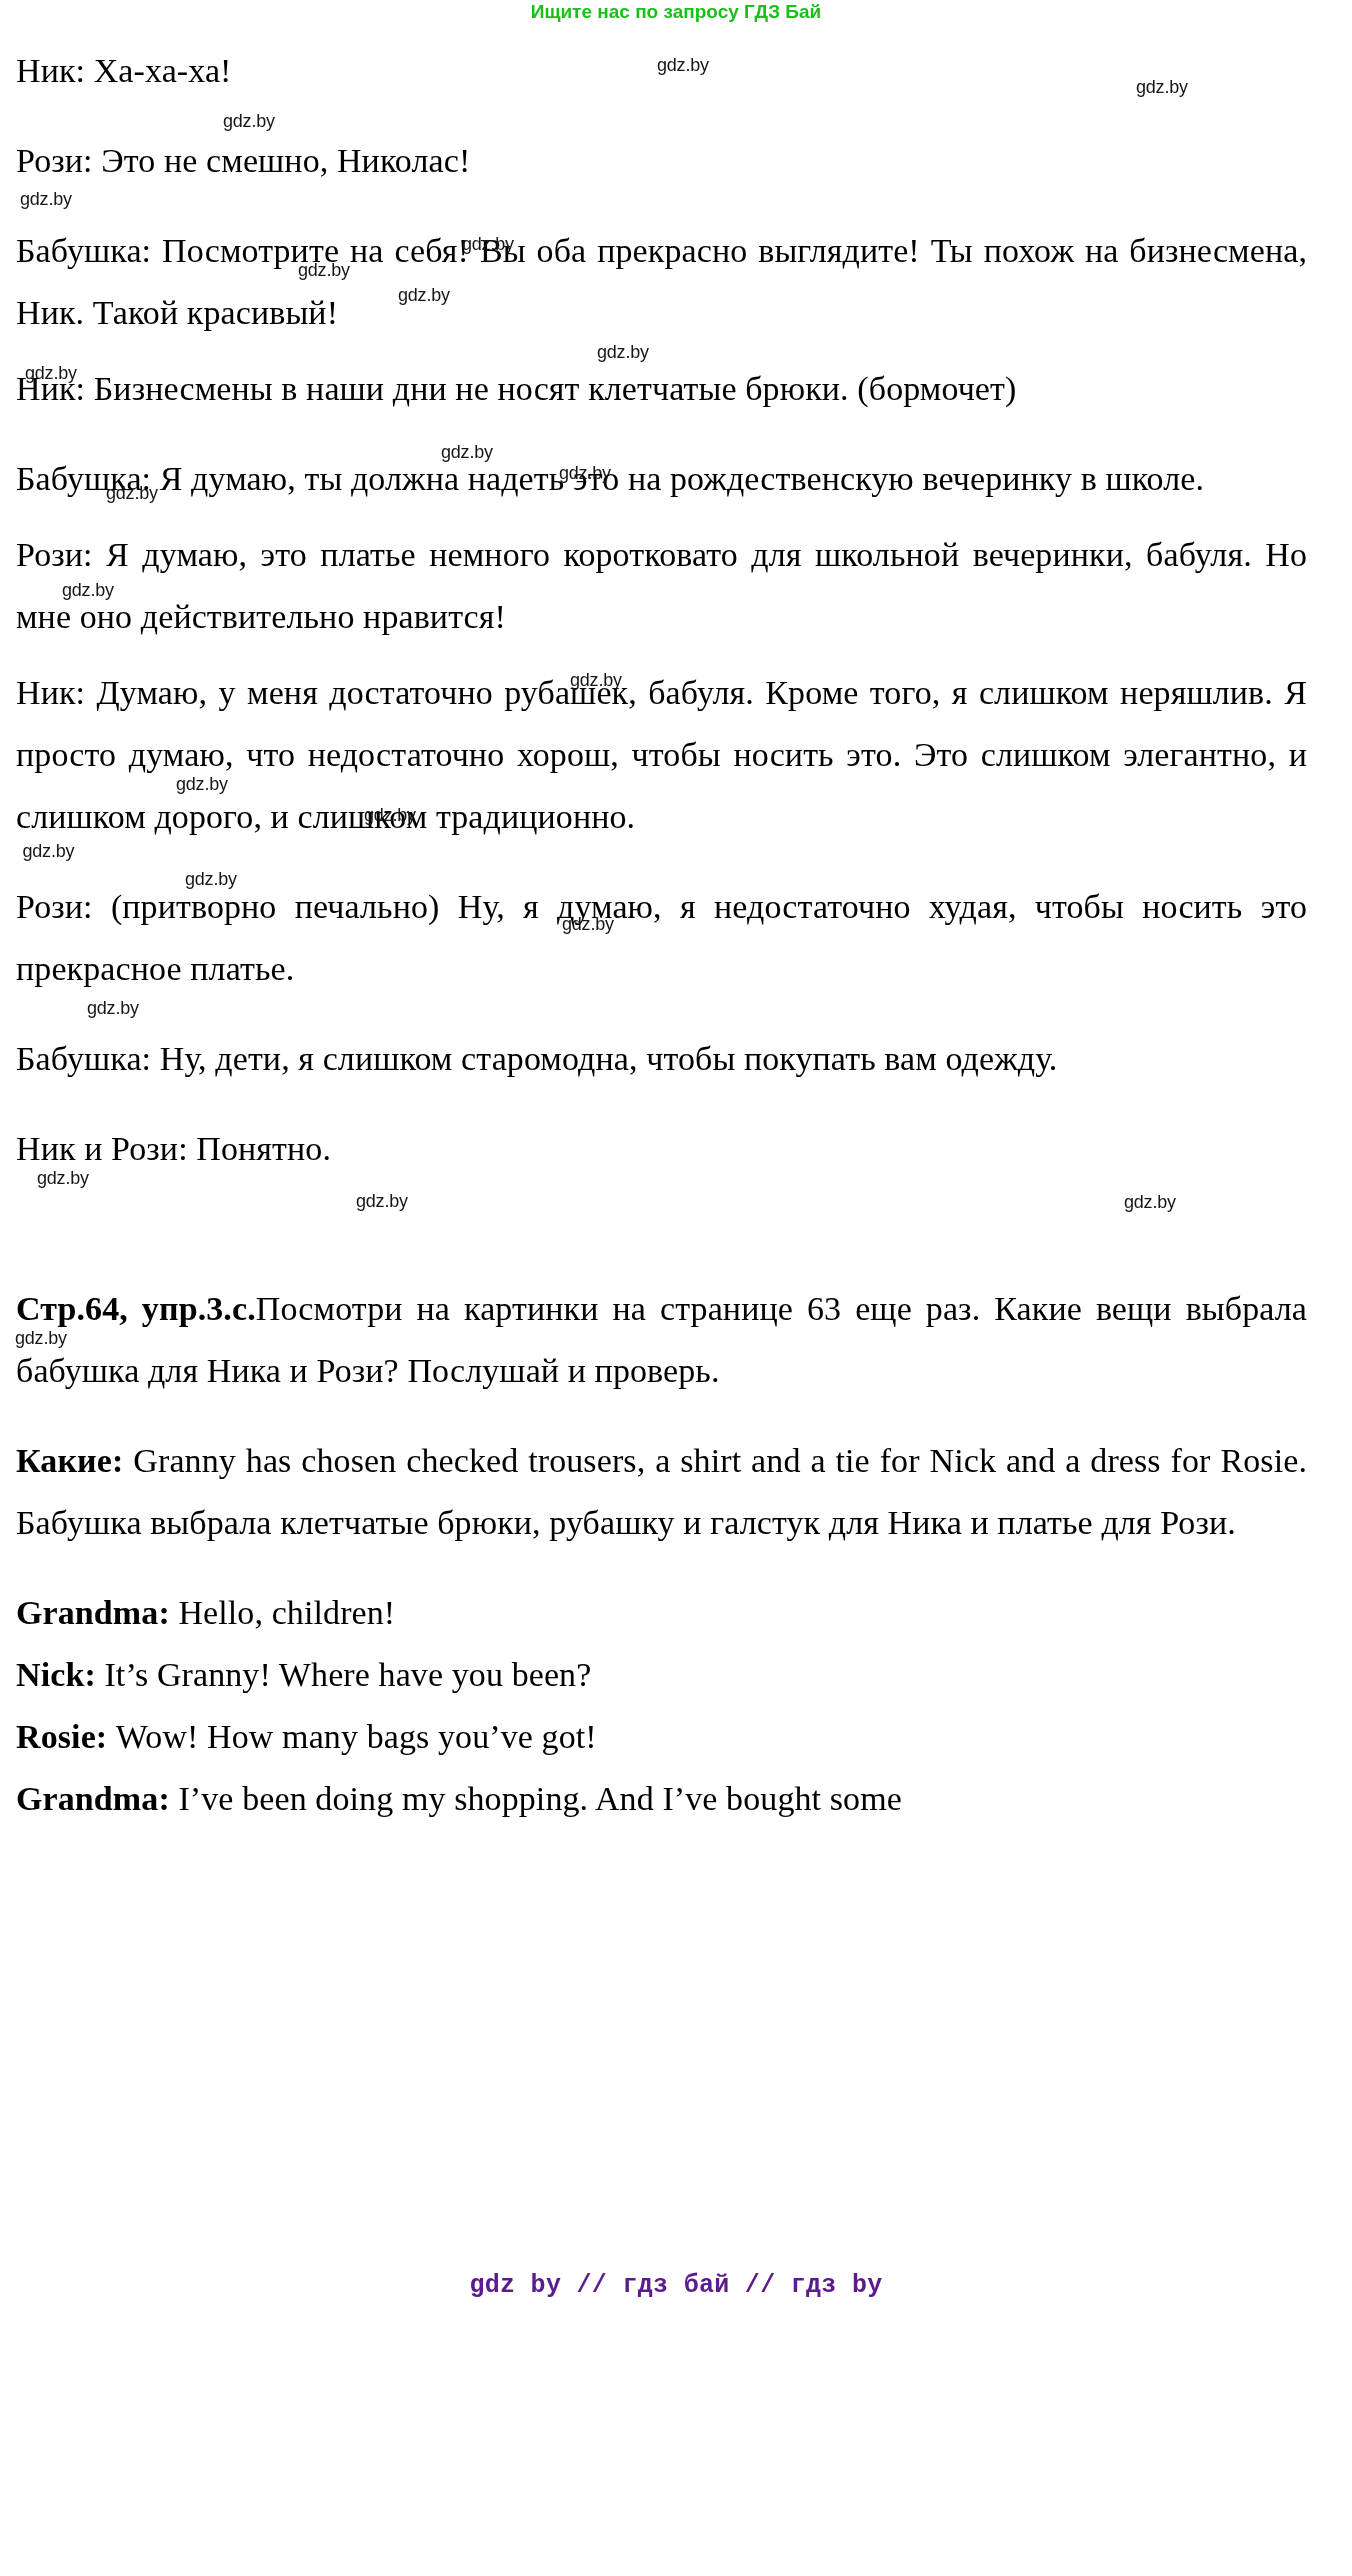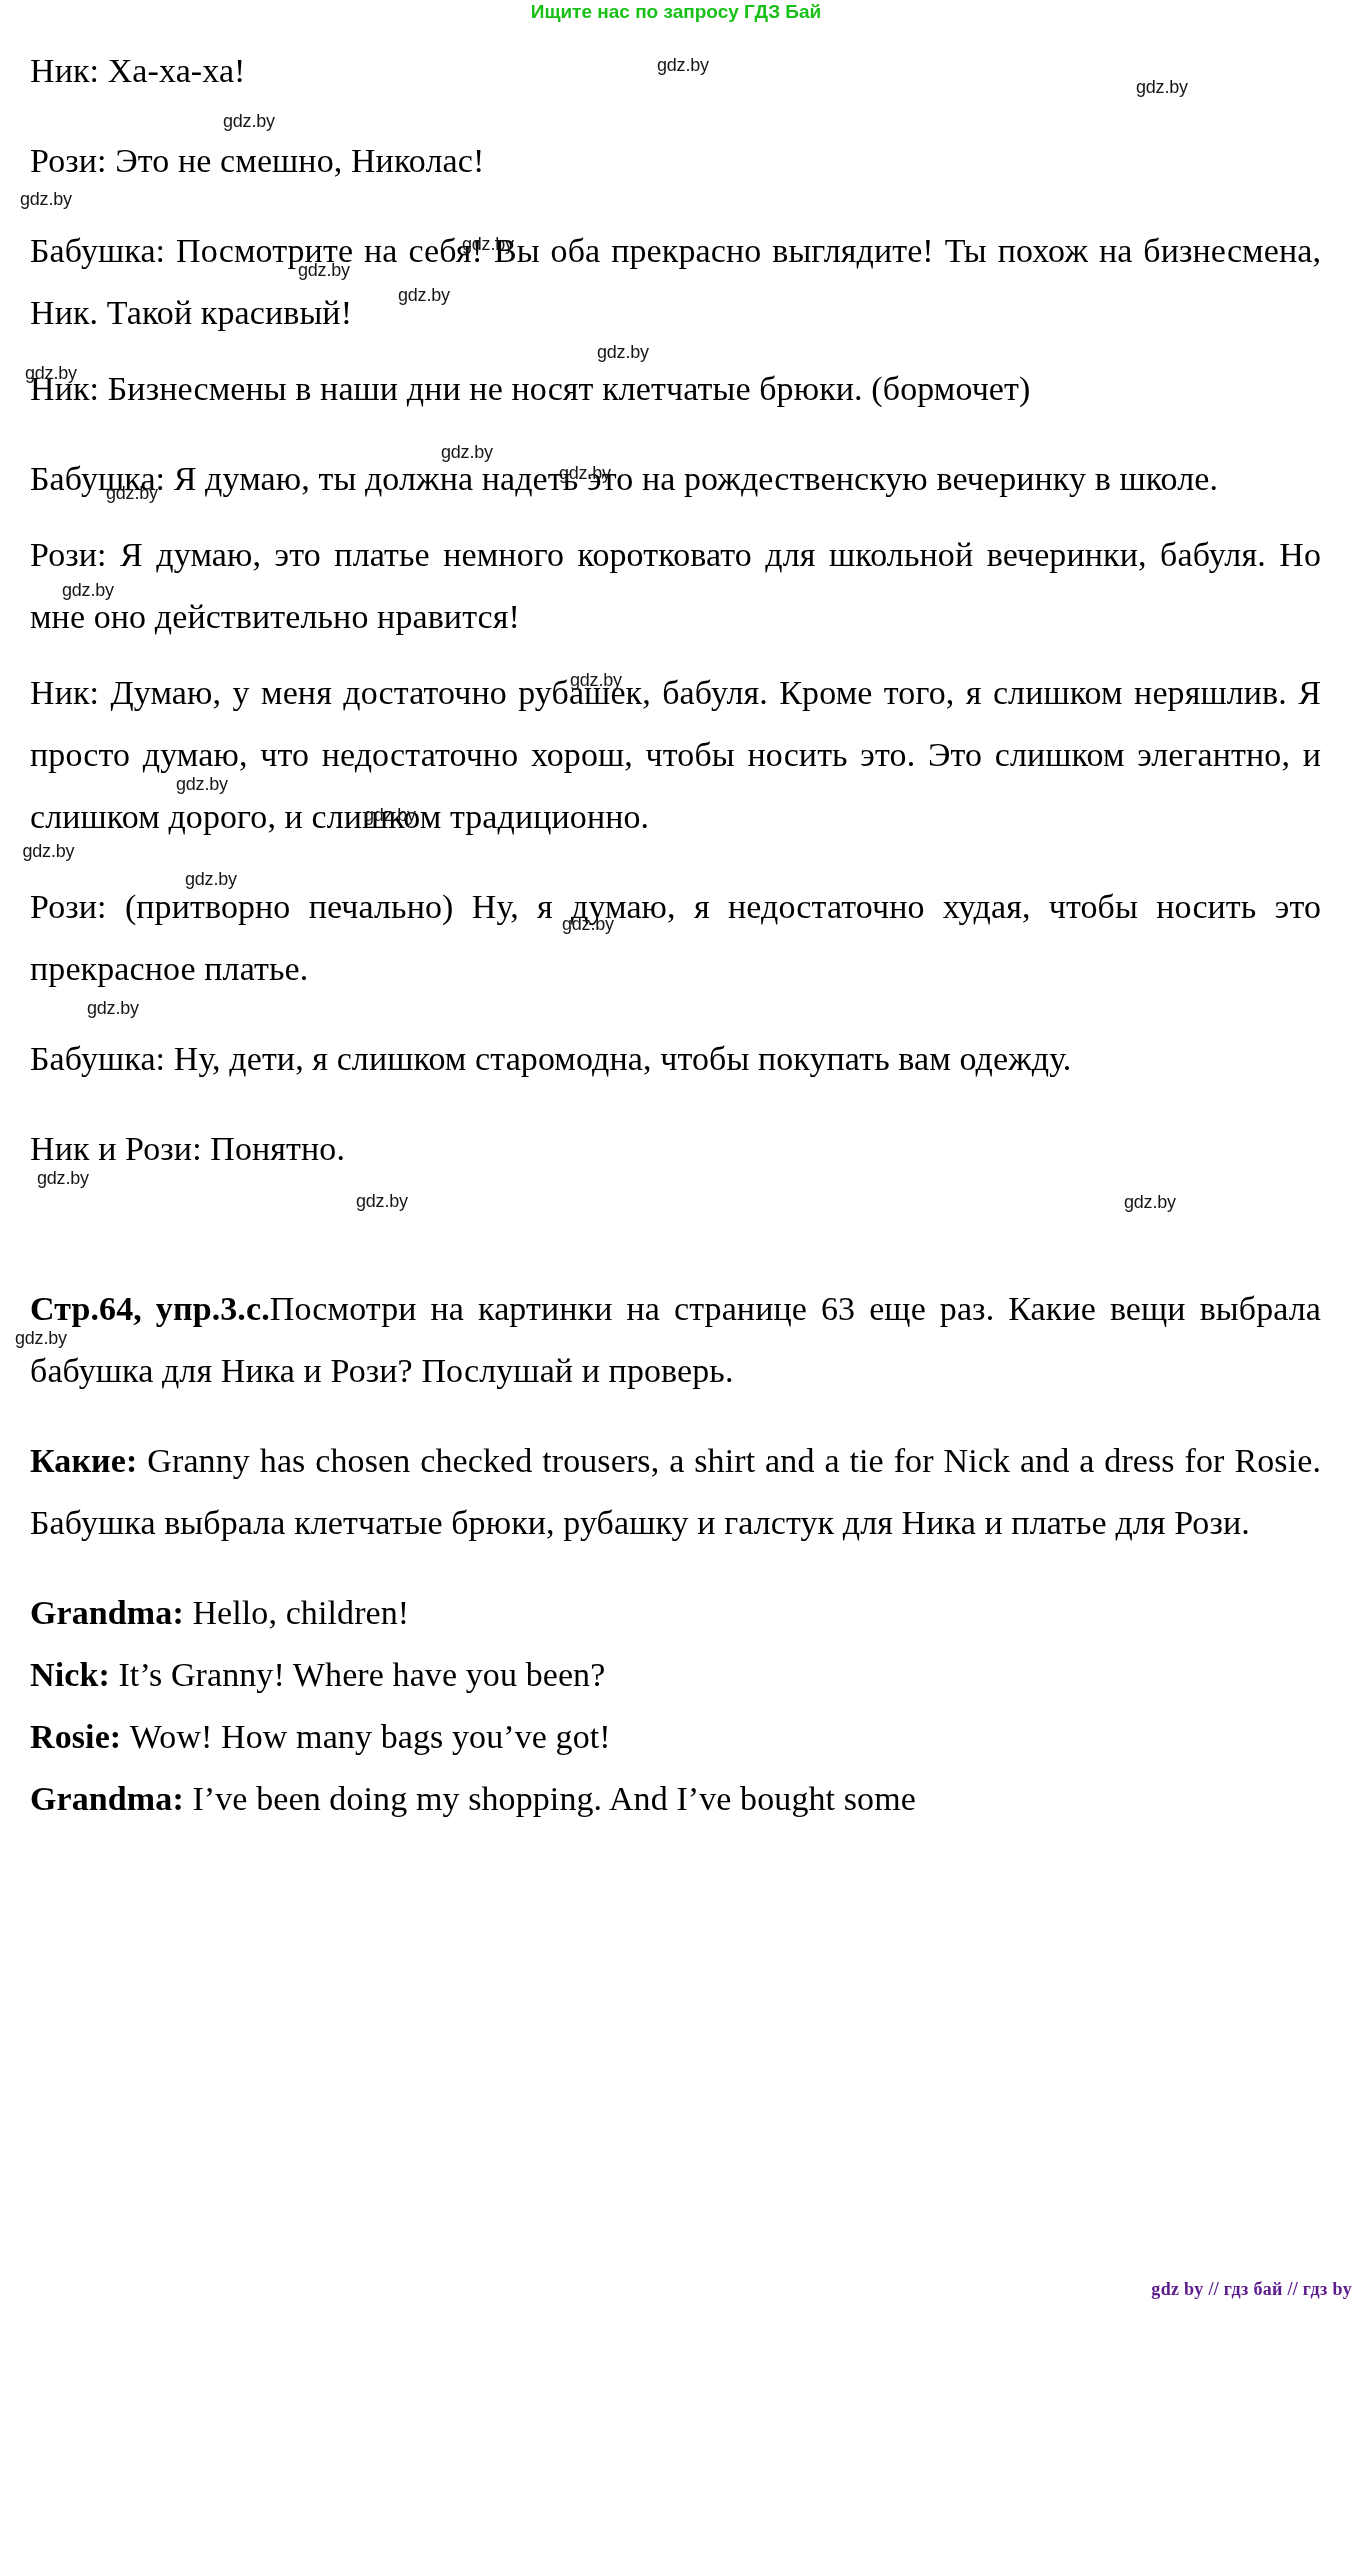--- a/index.html
+++ b/index.html
@@ -32,21 +32,21 @@
     font-size: 19px;
     font-weight: 600;
     color: #18c018;
     letter-spacing: 0px;
     line-height: 23px;
   }
 
   
   .content {
     position: absolute;
-    left: 30px;
+    left: 16px;
     top: 40px;
     width: 1291px;
   }
 
   p.para {
     margin: 0 0 0 0;
     font-size: 34px;
     line-height: 62px;
     text-align: justify;
     text-justify: inter-word;
@@ -73,23 +73,23 @@
     letter-spacing: -0.2px;
     pointer-events: none;
   }
 
   
   .footer-bar {
     position: absolute;
     left: 0;
     bottom: 11.6px;
     width: 100%;
-    text-align: right;
-    font-family: Liberation Serif, serif;
-    font-size: 18px;
+    text-align: center;
+    font-family: Liberation Mono, monospace;
+    font-size: 25px;
     font-weight: 600;
     color: #5b1a8e;
     letter-spacing: 0.3px;
   }
 </style>
 </head>
 <body>
 
 <div id="page">
 

